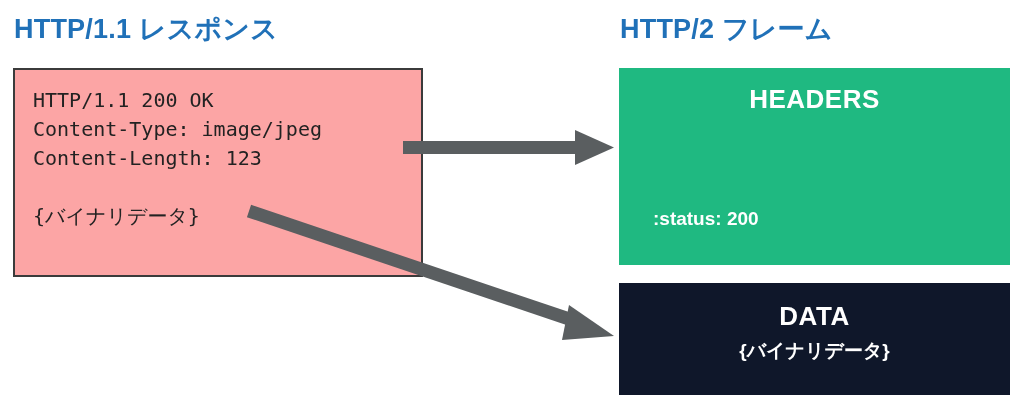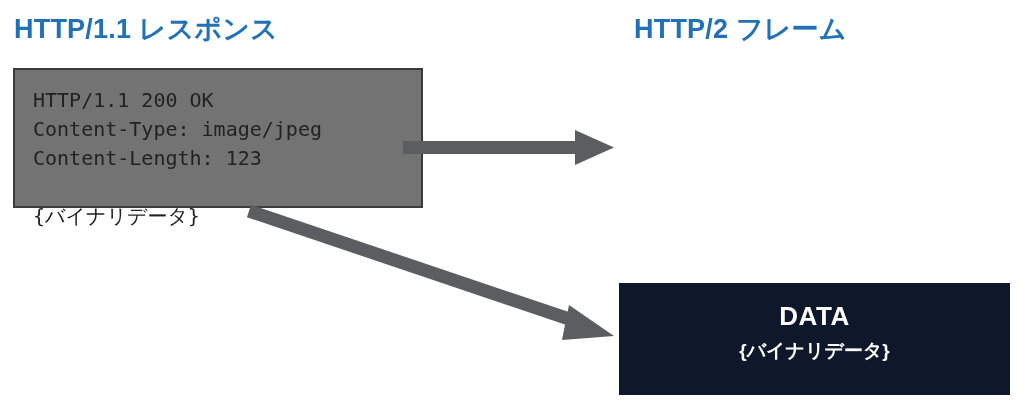--- a/index.html
+++ b/index.html
@@ -28,30 +28,30 @@
     position: absolute;
     font-family: "Liberation Sans", sans-serif;
     font-weight: bold;
     font-size: 27px;
     letter-spacing: 0.2px;
     color: #2071b8;
     white-space: nowrap;
     line-height: 1;
   }
   #heading-left  { left: 14px;  top: 16px; }
-  #heading-right { left: 634px; top: 16px; }
+  #heading-right { left: 620px; top: 16px; }
 
   
   #http1-box {
     position: absolute;
     left: 13px;
     top: 68px;
     width: 410px;
-    height: 140px;
-    background: #737373;
+    height: 209px;
+    background: #fca5a5;
     border: 2px solid #3b3b3b;
     box-sizing: border-box;
   }
   #http1-text {
     position: absolute;
     left: 18px;
     top: 16px;
     font-family: "DejaVu Sans Mono", "Liberation Mono", monospace;
     font-size: 20px;
     line-height: 29px;
@@ -141,20 +141,28 @@
   <div class="heading" id="heading-right">HTTP/2 フレーム</div>
 
   <div id="http1-box">
     <div id="http1-text">HTTP/1.1 200 OK
 Content-Type: image/jpeg
 Content-Length: 123
 
 {バイナリデータ}</div>
   </div>
 
+  <div class="frame-box" id="headers-box">
+    <div class="frame-title" id="headers-title">HEADERS</div>
+    <div id="headers-list">
+      <span class="header-line">:status: 200</span>
+      <span class="header-line">content-type: image/jpeg</span>
+      <span class="header-line">content-length: 123</span>
+    </div>
+  </div>
 
   <div class="frame-box" id="data-box">
     <div class="frame-title" id="data-title">DATA</div>
     <div id="data-body">{バイナリデータ}</div>
   </div>
 
   <svg id="arrows" viewBox="0 0 1024 412" width="1024" height="412">
 
     <g>
       <rect x="403" y="141" width="176" height="13" fill="#5a5e60"></rect>

